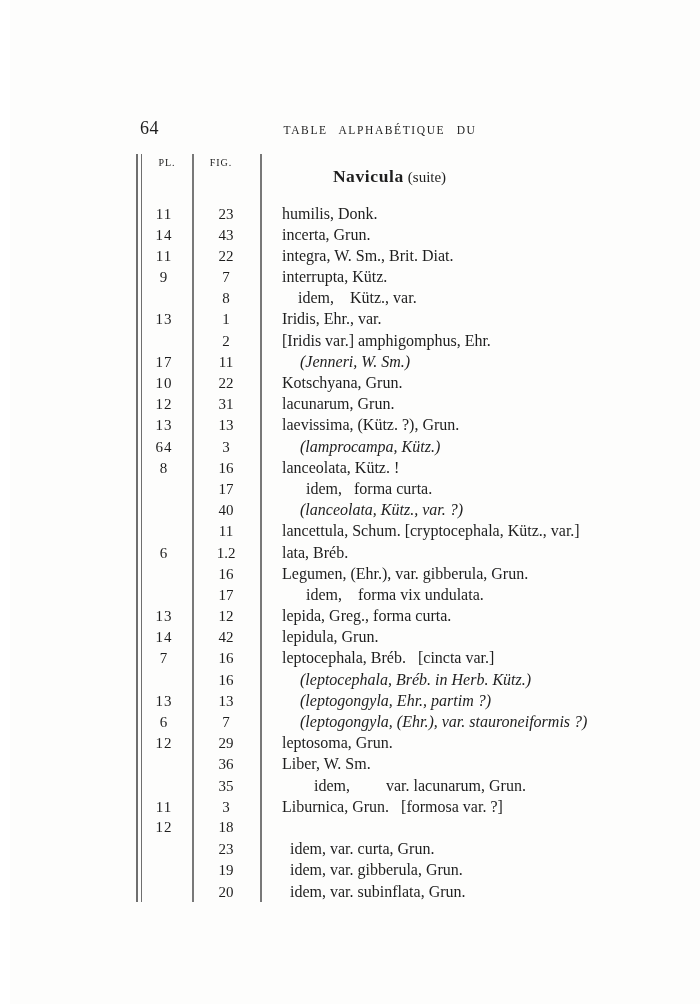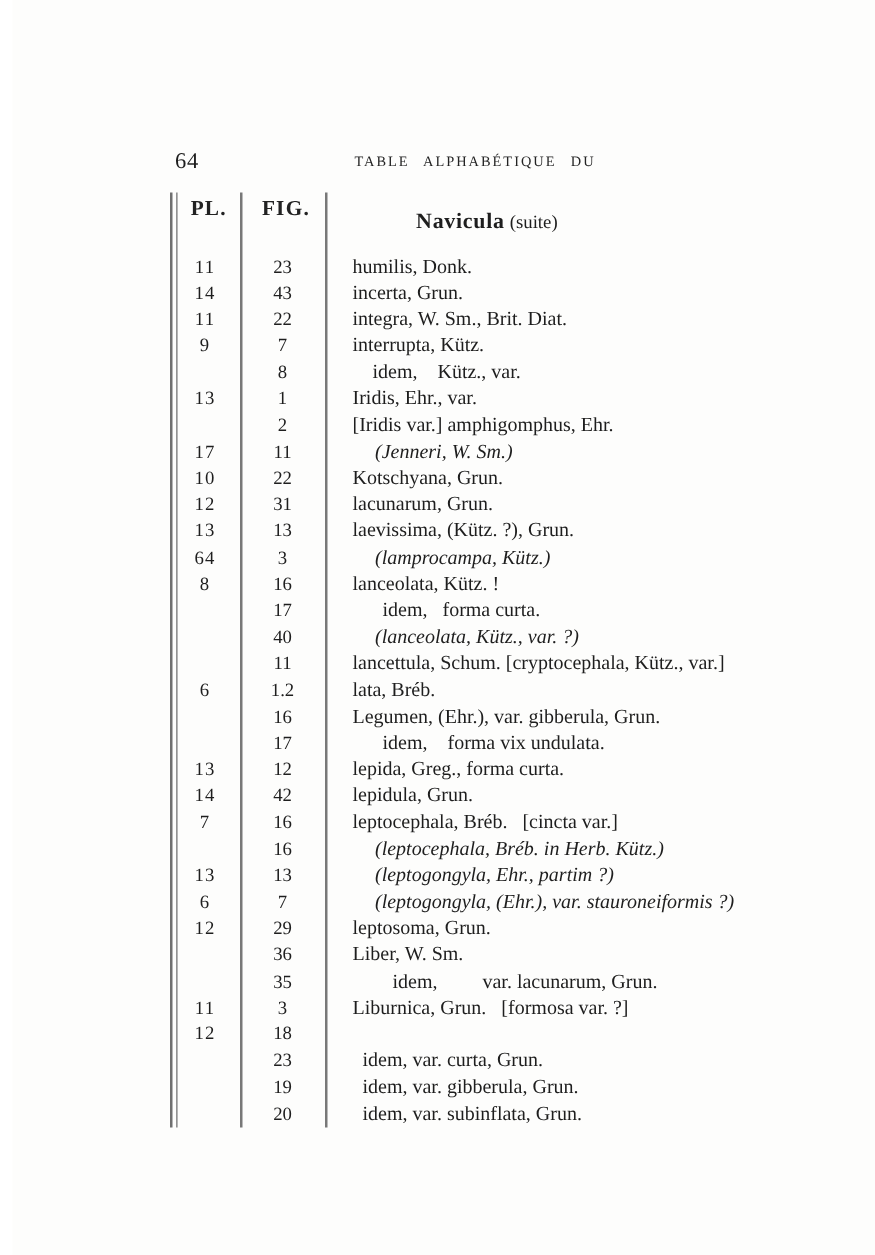--- a/index.html
+++ b/index.html
@@ -48,28 +48,28 @@
   }
   .vrule.outer { left: 126px; }
   .vrule.inner { left: 130.5px; }
   .vrule.r2    { left: 182px; background: #787878; }
   .vrule.r3    { left: 250px; background: #787878; }
 
   
   .col-head {
     position: absolute;
     top: 157px;
-    font-size: 17px;
-    font-weight: bold;
+    font-size: 10px;
+    font-weight: normal;
     letter-spacing: 1px;
     text-align: center;
     color: #222;
   }
   .col-head.pl  { left: 132px; width: 50px; }
-  .col-head.fig { left: 184px; width: 54px; text-align: right; }
+  .col-head.fig { left: 184px; width: 54px; }
 
   
   .genus-title {
     position: absolute;
     left: 252px;
     top: 166px;
     width: 255px;
     text-align: center;
     white-space: nowrap;
   }

